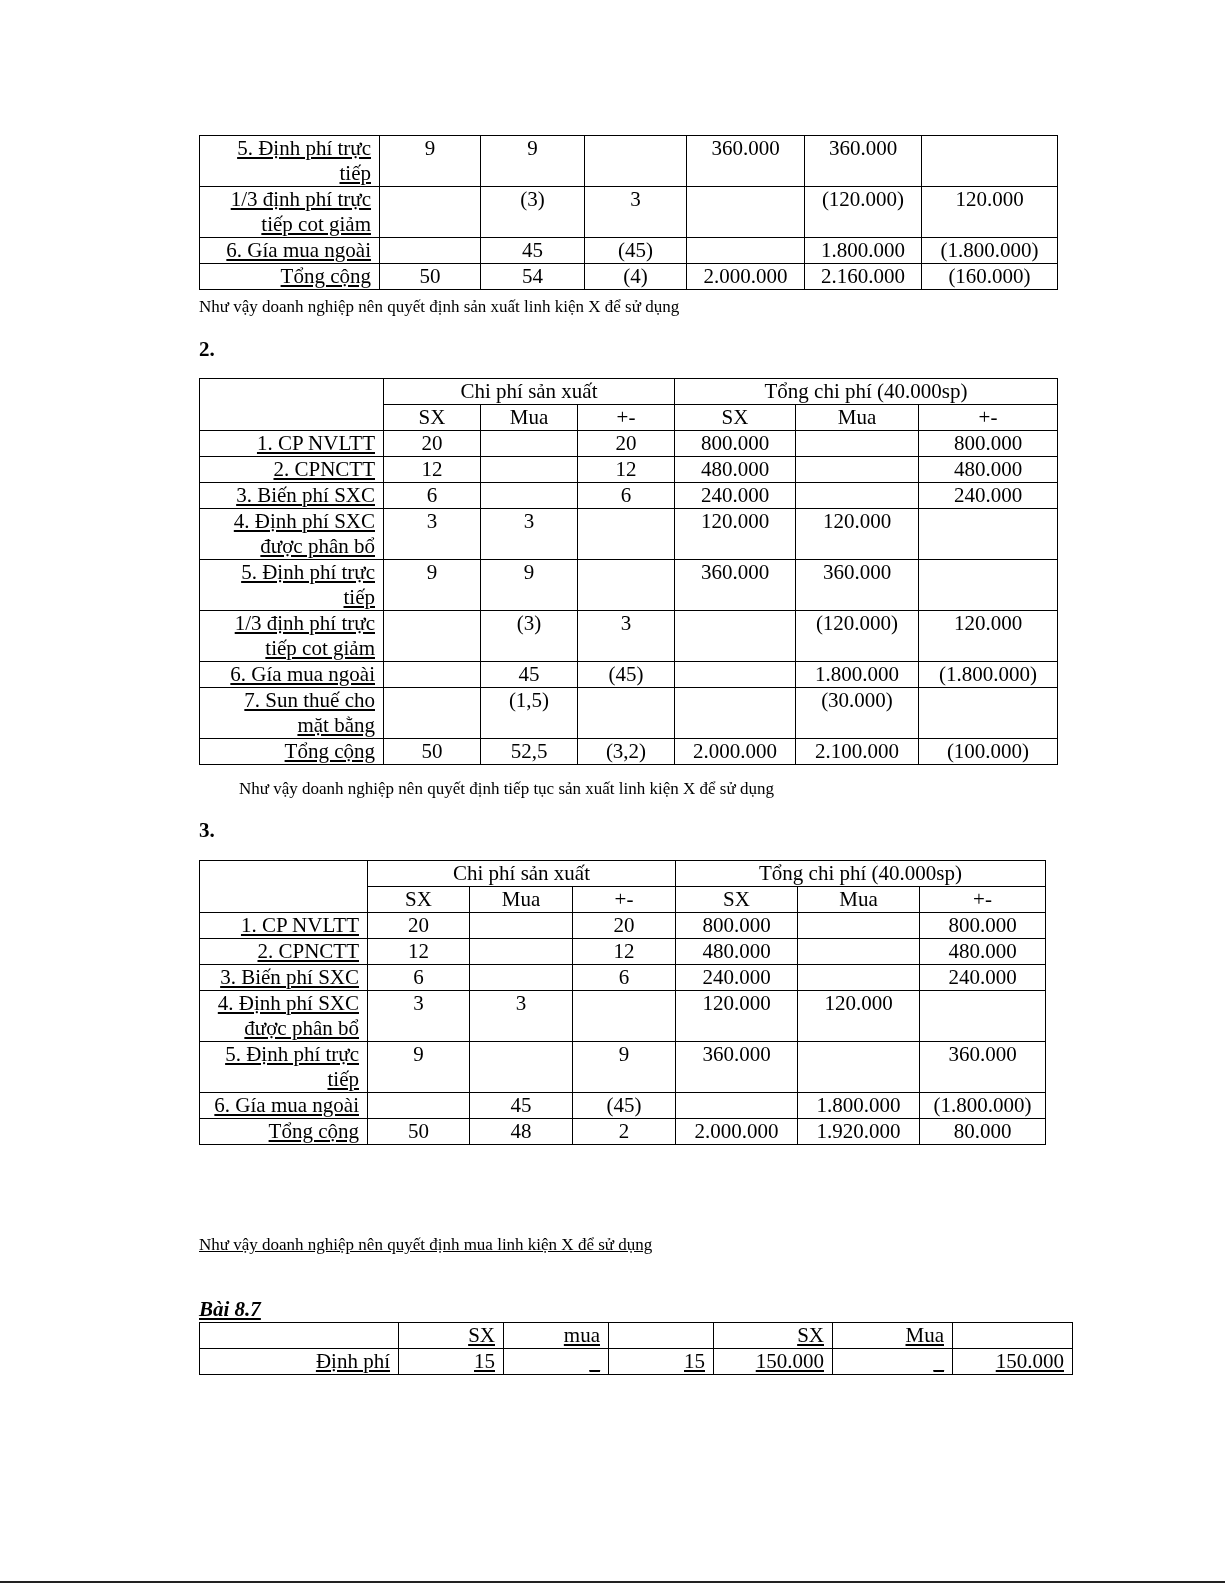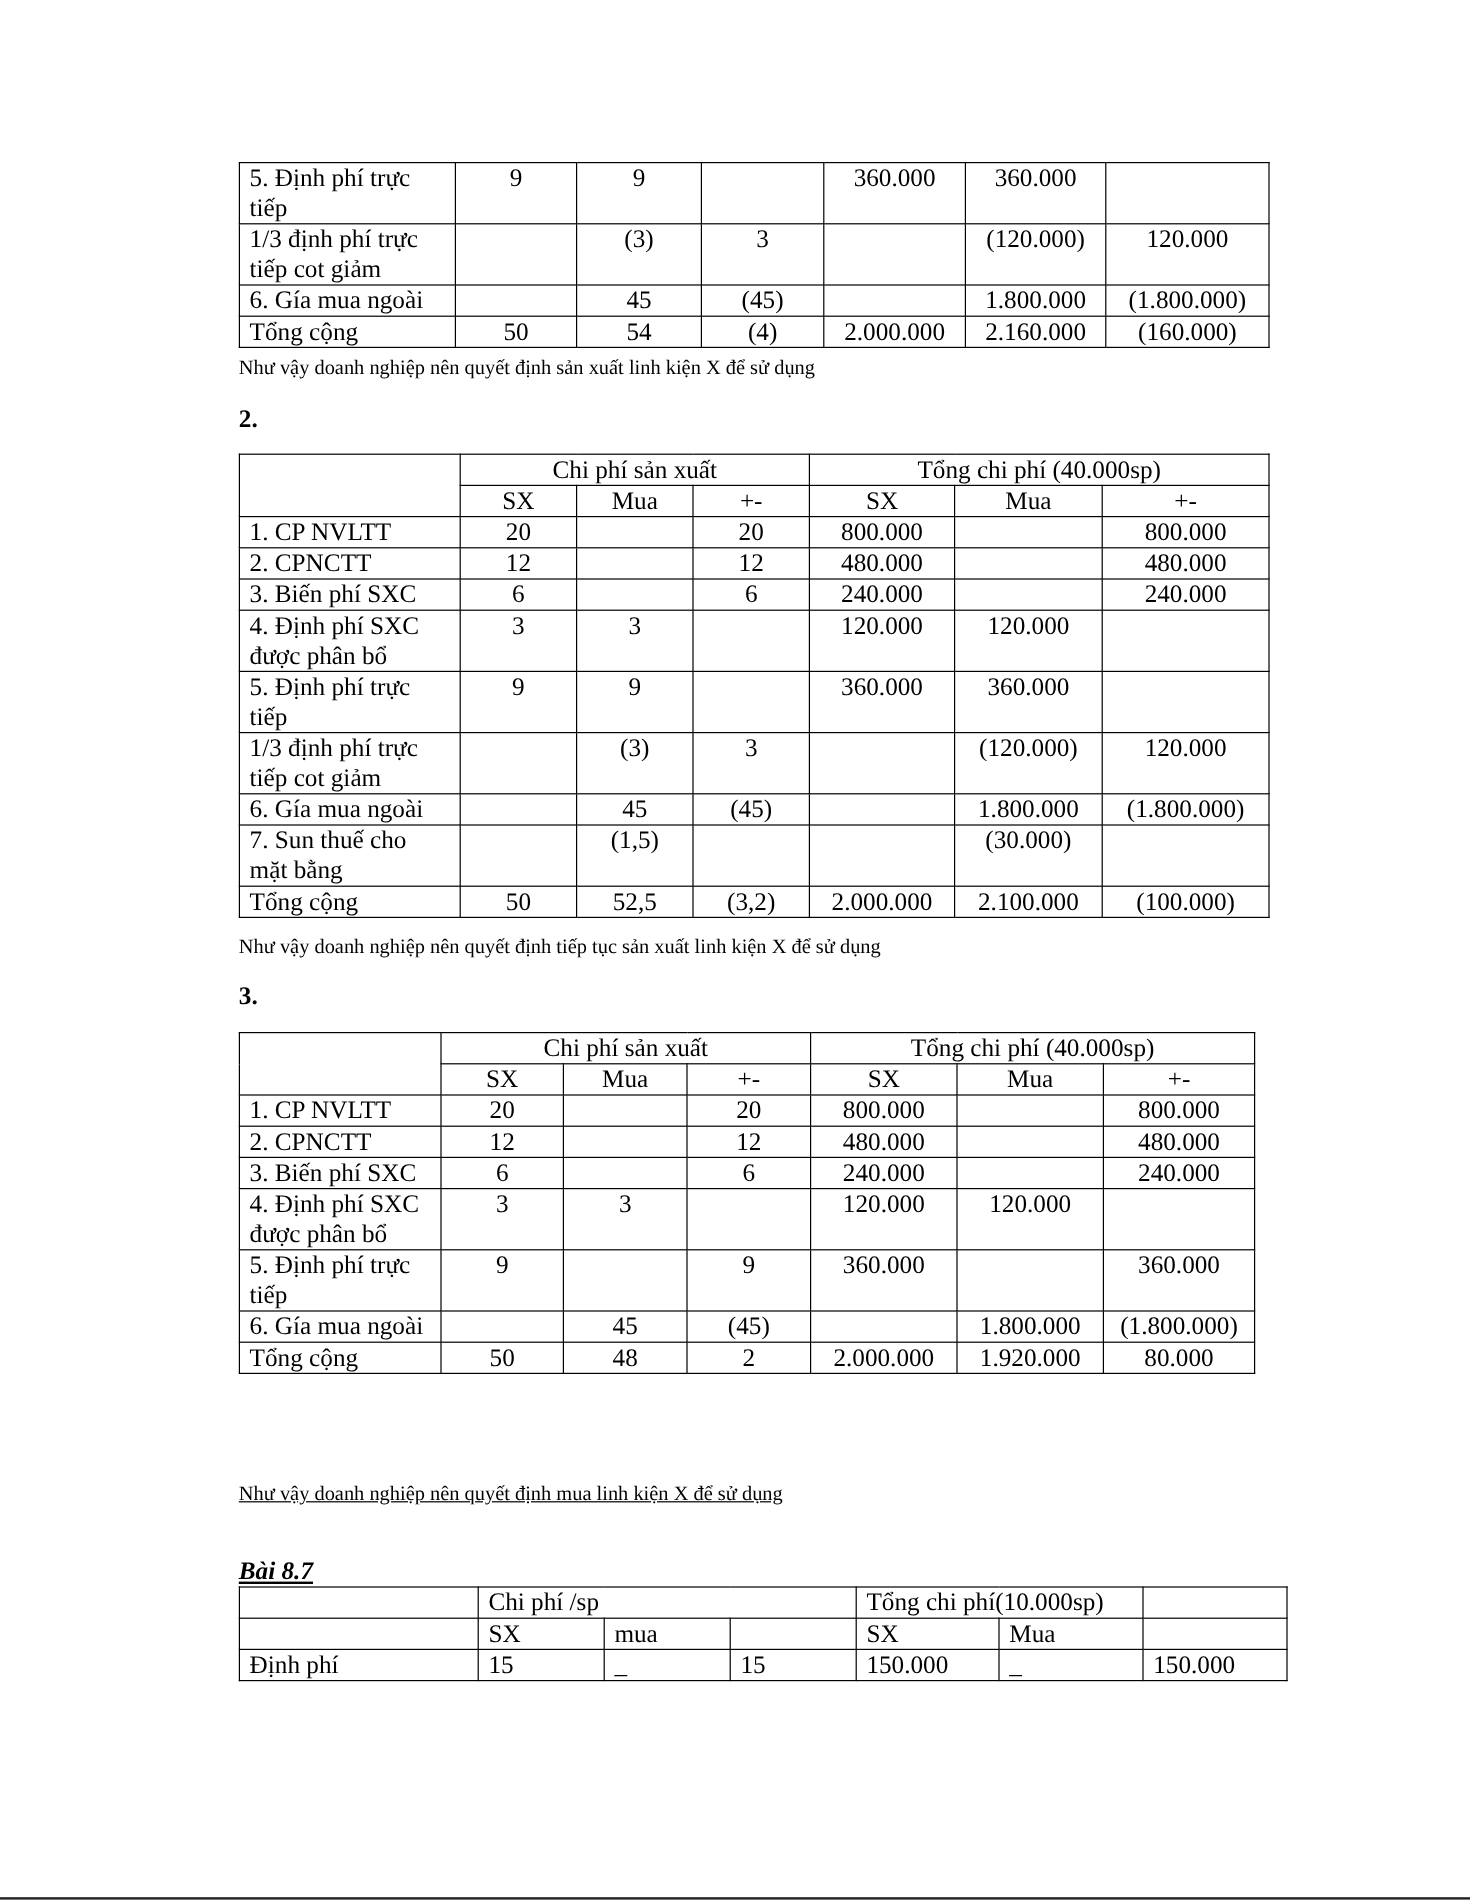--- a/index.html
+++ b/index.html
@@ -1,21 +1,21 @@
 <!DOCTYPE html>
 <html><head>
 <meta charset="utf-8">
 <style>
   html, body { margin: 0; padding: 0; background: #ffffff; }
   body { width: 1225px; height: 1585px; position: relative; overflow: hidden;
          font-family: "Liberation Serif", "DejaVu Serif", serif; color: #000; font-size: 21px; }
   table { border-collapse: collapse; position: absolute; table-layout: fixed; }
   td { border: 1px solid #000; padding: 0 8px; vertical-align: top; line-height: 25px; font-size: 21px; }
   td.c { text-align: center; }
-  td.l { text-align: left; }
+  td.l { text-align: right; text-decoration: underline; }
   .para { position: absolute; left: 199px; font-size: 17px; line-height: 25px; white-space: nowrap; }
   .heading { position: absolute; left: 199px; font-weight: bold; font-size: 21px; }
   .underline { text-decoration: underline; }
   .bottom-rule { position: absolute; left: 0; right: 0; top: 1581px; height: 2px; background: #222; }
 </style>
 </head>
 <body>
 
 <table style="left:199px; top:135px; width:859px;">
   <colgroup>
@@ -169,21 +169,21 @@
         <td class="l">Tổng cộng</td>
         <td class="c">50</td>
         <td class="c">52,5</td>
         <td class="c">(3,2)</td>
         <td class="c">2.000.000</td>
         <td class="c">2.100.000</td>
         <td class="c">(100.000)</td>
       </tr>
     </tbody>
 </table>
-<div class="para" style="top:776px;">Như vậy doanh nghiệp nên quyết định tiếp tục sản xuất linh kiện X để sử dụng</div>
+<div class="para" style="top:776px;margin-left:40px;">Như vậy doanh nghiệp nên quyết định tiếp tục sản xuất linh kiện X để sử dụng</div>
 
 <div class="heading" style="top:818px;">3.</div>
 <table style="left:199px; top:860px; width:846px;">
   <colgroup>
     <col style="width:168px">
       <col style="width:102px">
       <col style="width:103px">
       <col style="width:103px">
       <col style="width:122px">
       <col style="width:122px">
@@ -277,26 +277,20 @@
       <col style="width:105px">
       <col style="width:105px">
       <col style="width:105px">
       <col style="width:119px">
       <col style="width:120px">
       <col style="width:120px">
   </colgroup>
   <tbody id="t4-body">
     <tr>
       <td></td>
-      <td colspan="3" class="l">Chi phí /sp</td>
-      <td colspan="2" class="l">Tổng chi phí(10.000sp)</td>
-      <td class="l"></td>
-    </tr>
-    <tr>
-      <td></td>
       <td class="l">SX</td>
       <td class="l">mua</td>
       <td class="l"></td>
       <td class="l">SX</td>
       <td class="l">Mua</td>
       <td class="l"></td>
     </tr>
   <tr>
         <td class="l">Định phí</td>
         <td class="l">15</td>

